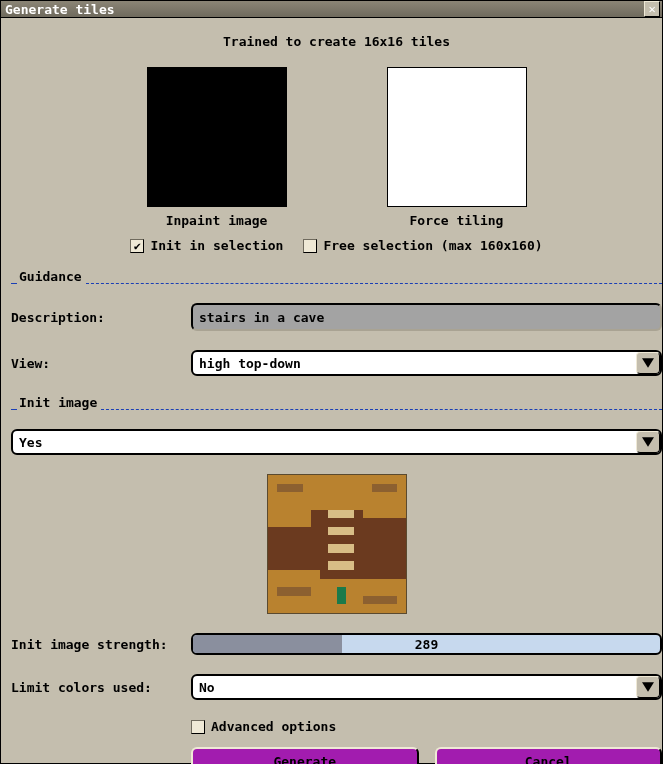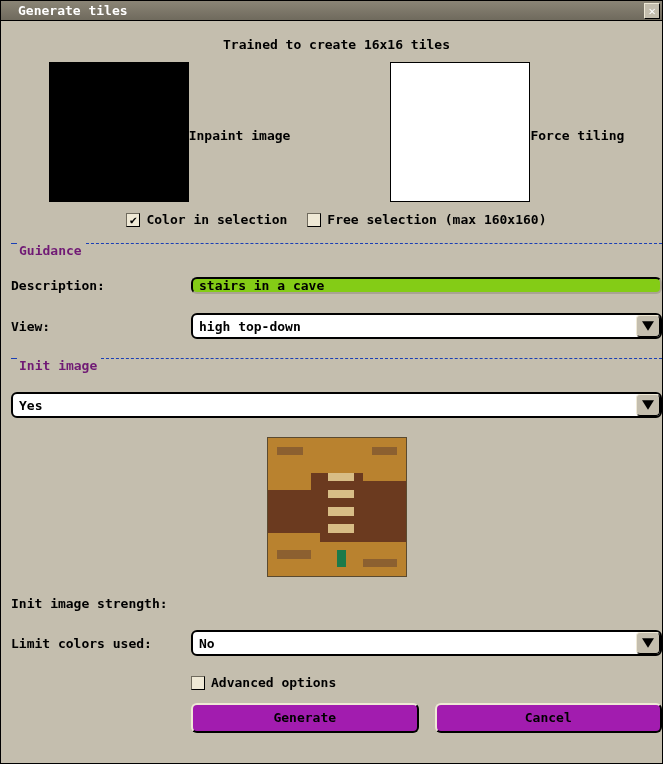--- a/index.html
+++ b/index.html
@@ -11,67 +11,67 @@
     height: 764px;
     overflow: hidden;
     color: #000;
   }
   .window { width: 663px; height: 764px; border: 1px solid #000; background: #c4beae; display: flex; flex-direction: column; }
   .titlebar {
     background: linear-gradient(#8b8576,#6f6a5d);
     color: #fff;
     height: 20px;
     display: flex; align-items: center; justify-content: space-between;
-    padding: 0 2px 0 17px;
+    padding: 0 2px 0 4px;
     border-bottom: 1px solid #000;
     font-weight: bold;
   }
   .close-btn {
     width: 16px; height: 16px;
     background: #c4beae;
     border: 1px solid #000;
     border-top-color:#efe9d6; border-left-color:#efe9d6;
     display:flex;align-items:center;justify-content:center;
     font-size:12px; line-height:1;
     cursor:pointer;
   }
   .content { padding: 10px 0 10px 10px; flex:1; }
   .trained { text-align:center; margin: 6px 0 10px; font-weight:bold; }
   .thumb-row { display:flex; justify-content:center; gap:100px; margin-bottom:6px;}
-  .thumb-col { display:flex; align-items:center; }
+  .thumb-col { display:flex; flex-direction:column; align-items:center;margin-top:8px; }
   .thumb {
     width:140px; height:140px;
     border: 1px solid #000;
   }
   .thumb.black { background:#000; }
   .thumb.white { background:#fff; }
   .thumb-label { margin-top:6px; font-weight:bold;}
   .opt-row { display:flex; justify-content:center; gap:20px; margin:10px 0 16px; font-weight:bold;}
   .chk { display:inline-flex; align-items:center; gap:6px; }
   .chk .box {
     width:14px; height:14px; border:1px solid #000;
     border-top-color:#6f6a5d; border-left-color:#6f6a5d;
     background:#efe9d6;
     display:flex;align-items:center;justify-content:center;
     font-size:12px; line-height:1;
   }
   .section-hdr {
-    display:flex; align-items:flex-start; color:#701a75; font-weight:bold;
+    display:flex; align-items:flex-end; color:#000000; font-weight:bold;
     margin:6px 0;
   }
   .section-hdr .line { flex:1; border-top:1px dashed #1a3fb5; margin-left:4px; height:0;}
   .section-hdr .dash-pre { width:6px; border-top:1px dashed #1a3fb5; margin-right:2px;}
   .row { display:flex; align-items:center; margin:19px 0; }
   .row .label { width:180px; font-weight:bold;}
   .input-text {
-    flex:1; height:17px;
+    flex:1; height:28px;
     border:2px solid #000;
     border-top-color:#000; border-left-color:#000;
     border-bottom-color:#a9a393; border-right-color:#a9a393;
-    background:#84cc16;
+    background:#a3a3a3;
     padding:0 6px;
     font: inherit; font-weight:bold;
     border-radius:6px;
   }
   .select-wrap { flex:1; position:relative;border-radius:7px; }
   .select {
     width:100%; height:26px;
     border:2px solid #000;
     background:#fff;
     padding:0 30px 0 6px;
@@ -145,21 +145,21 @@
       </div>
       <div class="thumb-col">
         <div class="thumb white"></div>
         <div class="thumb-label">Force tiling</div>
       </div>
     </div>
 
     <div class="opt-row">
       <label class="chk">
         <span class="box">✔</span>
-        <span>Color in selection</span>
+        <span>Init in selection</span>
       </label>
       <label class="chk">
         <span class="box"></span>
         <span>Free selection (max 160x160)</span>
       </label>
     </div>
 
     <div class="section-hdr">
       <span class="dash-pre"></span>
       <span>Guidance</span>
@@ -219,20 +219,26 @@
         <rect x="1" y="1" width="3" height="1" fill="#8c6030"></rect>
         <rect x="12" y="1" width="3" height="1" fill="#8c6030"></rect>
         <rect x="1" y="13" width="4" height="1" fill="#8c6030"></rect>
         <rect x="11" y="14" width="4" height="1" fill="#8c6030"></rect>
         <rect x="8" y="13" width="1" height="2" fill="#1b7a4a"></rect>
       </svg>
     </div>
 
     <div class="row">
       <div class="label">Init image strength:</div>
+      <div class="slider-wrap">
+        <div class="slider">
+          <div class="fill" style="width:32%"></div>
+          <div class="val">289</div>
+        </div>
+      </div>
     </div>
 
     <div class="row">
       <div class="label">Limit colors used:</div>
       <div class="select-wrap">
         <div class="select">
             <span>No</span>
           <div class="caret">
             <svg viewBox="0 0 10 8">
                 <polygon points="0,0 10,0 5,8" fill="#000"></polygon>

